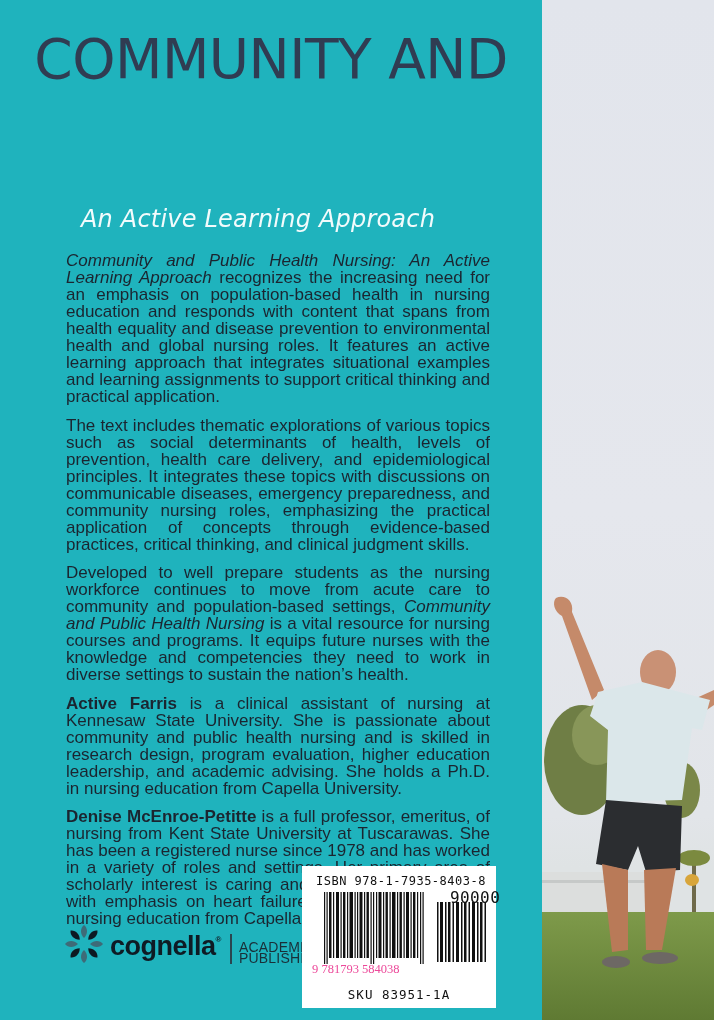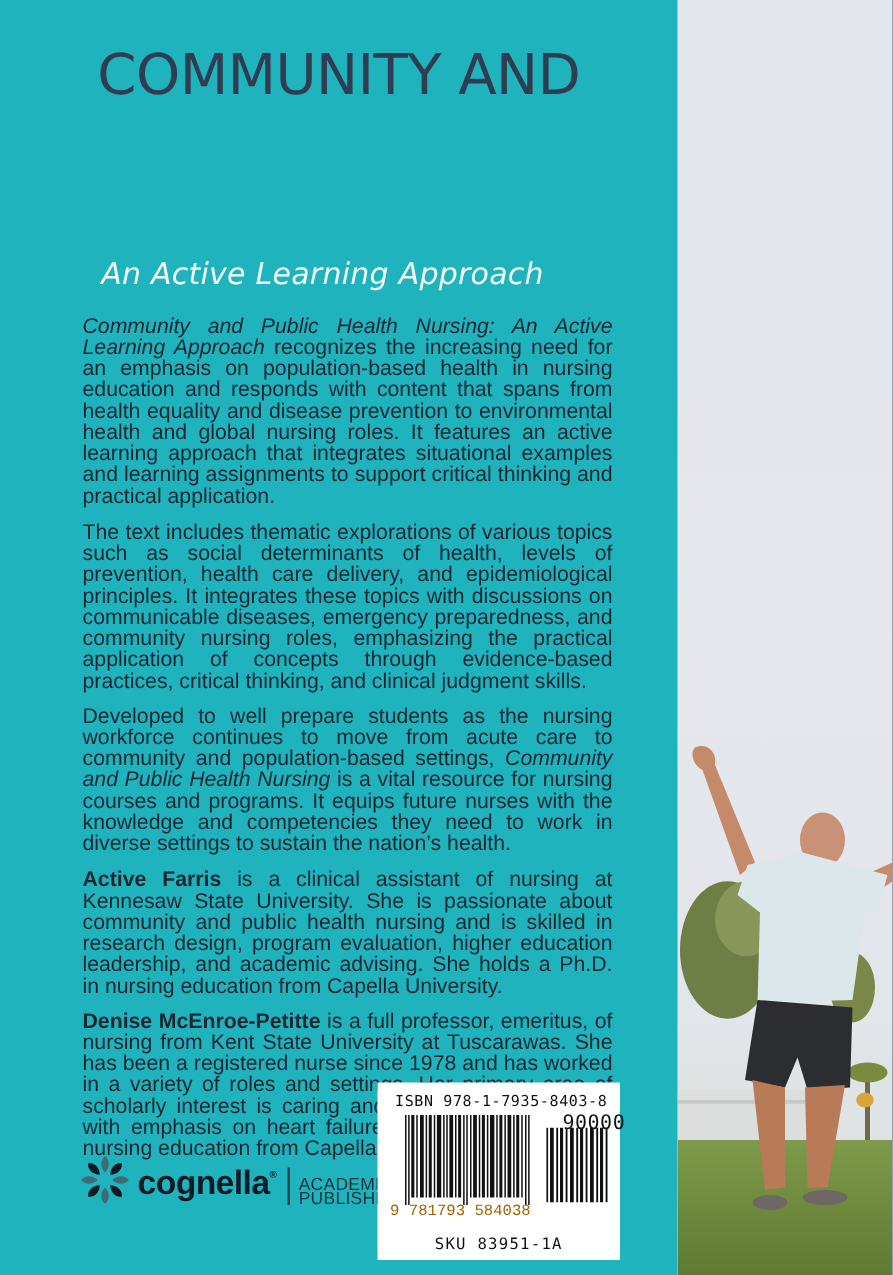--- a/index.html
+++ b/index.html
@@ -1,21 +1,21 @@
 <!DOCTYPE html>
 <html><head>
   <meta charset="utf-8">
   <style>
     html, body { margin: 0; padding: 0; }
     body { width: 714px; height: 1020px; overflow: hidden; position: relative; background: #1fb3bd; }
     .panel { position: absolute; left: 0; top: 0; width: 542px; height: 1020px; background: #1fb3bd; }
     .photo { position: absolute; left: 542px; top: 0; width: 172px; height: 1020px; overflow: hidden;
       background: linear-gradient(180deg, #e2e5ec 0%, #e5e7ed 50%, #e2e5e9 80%, #dfe3e4 85%); }
     .title { position: absolute; left: 0; width: 542px; top: 40px; text-align: center;
-      font-family: "DejaVu Sans", sans-serif; color: #303c52; font-size: 45px; line-height: 39px;
+      font-family: "DejaVu Sans", sans-serif; color: #303c52; font-size: 55px; line-height: 39px;
       letter-spacing: -0.5px; font-weight: 500; }
     .title div { white-space: nowrap; }
     .subtitle { position: absolute; left: 0; width: 516px; top: 205px; text-align: center;
       font-family: "DejaVu Sans", sans-serif; font-style: italic; color: #f2fbfc; font-size: 24px; letter-spacing: 0.2px; }
     .body-text { position: absolute; left: 66px; width: 424px; top: 252px;
       font-family: "Liberation Sans", sans-serif; color: #1b2530; font-size: 17px; line-height: 17px; text-align: justify; }
     .body-text p { margin: 0 0 11.5px 0; }
     .body-text i { font-style: italic; }
     .body-text b { font-weight: bold; }
     .logo { position: absolute; left: 64px; top: 920px; height: 44px; display: flex; align-items: flex-end; }
@@ -23,21 +23,21 @@
     .logo-word { font-family: "Liberation Sans", sans-serif; font-weight: bold; font-size: 27px; color: #0e1b24;
       margin-left: 6px; letter-spacing: -0.5px; position: relative; top: -2px; }
     .logo-reg { font-size: 8px; vertical-align: top; position: relative; top: 4px; }
     .logo-sep { width: 2px; height: 30px; background: #2a4650; margin: 0 7px 0 9px; }
     .logo-sub { font-family: "Liberation Sans", sans-serif; font-weight: normal; font-size: 14px; line-height: 11px; color: #1a2f38; letter-spacing: 0.2px; }
     .barcode-box { position: absolute; left: 302px; top: 866px; width: 194px; height: 142px; background: #ffffff; }
     .isbn-text { position: absolute; left: 14px; top: 8px; font-family: "DejaVu Sans Mono", monospace; font-size: 12px; color: #111; letter-spacing: 0.5px; white-space: nowrap; }
     .addon-num { position: absolute; left: 148px; top: 22px; font-family: "DejaVu Sans Mono", monospace; font-size: 16px; color: #111; letter-spacing: 0.4px; }
     .bars-main { position: absolute; left: 22px; top: 26px; width: 100px; height: 72px; }
     .bars-addon { position: absolute; left: 135px; top: 36px; width: 50px; height: 60px; }
-    .ean-digits { position: absolute; left: 10px; top: 96px; font-family: Liberation Mono, monospace; font-size: 12.5px; color: #a16207; white-space: nowrap; }
+    .ean-digits { position: absolute; left: 10px; top: 96px; font-family: Liberation Serif, serif; font-size: 12.5px; color: #ec4899; white-space: nowrap; }
     .sku { position: absolute; left: 0; width: 194px; top: 121px; text-align: center; font-family: "DejaVu Sans Mono", monospace; font-size: 12.5px; color: #111; letter-spacing: 1px; }
   </style>
 </head>
 <body>
 
 <div class="panel">
   <div class="title">
     <div>COMMUNITY AND</div>
   </div>
   <div class="subtitle">An Active Learning Approach</div>

